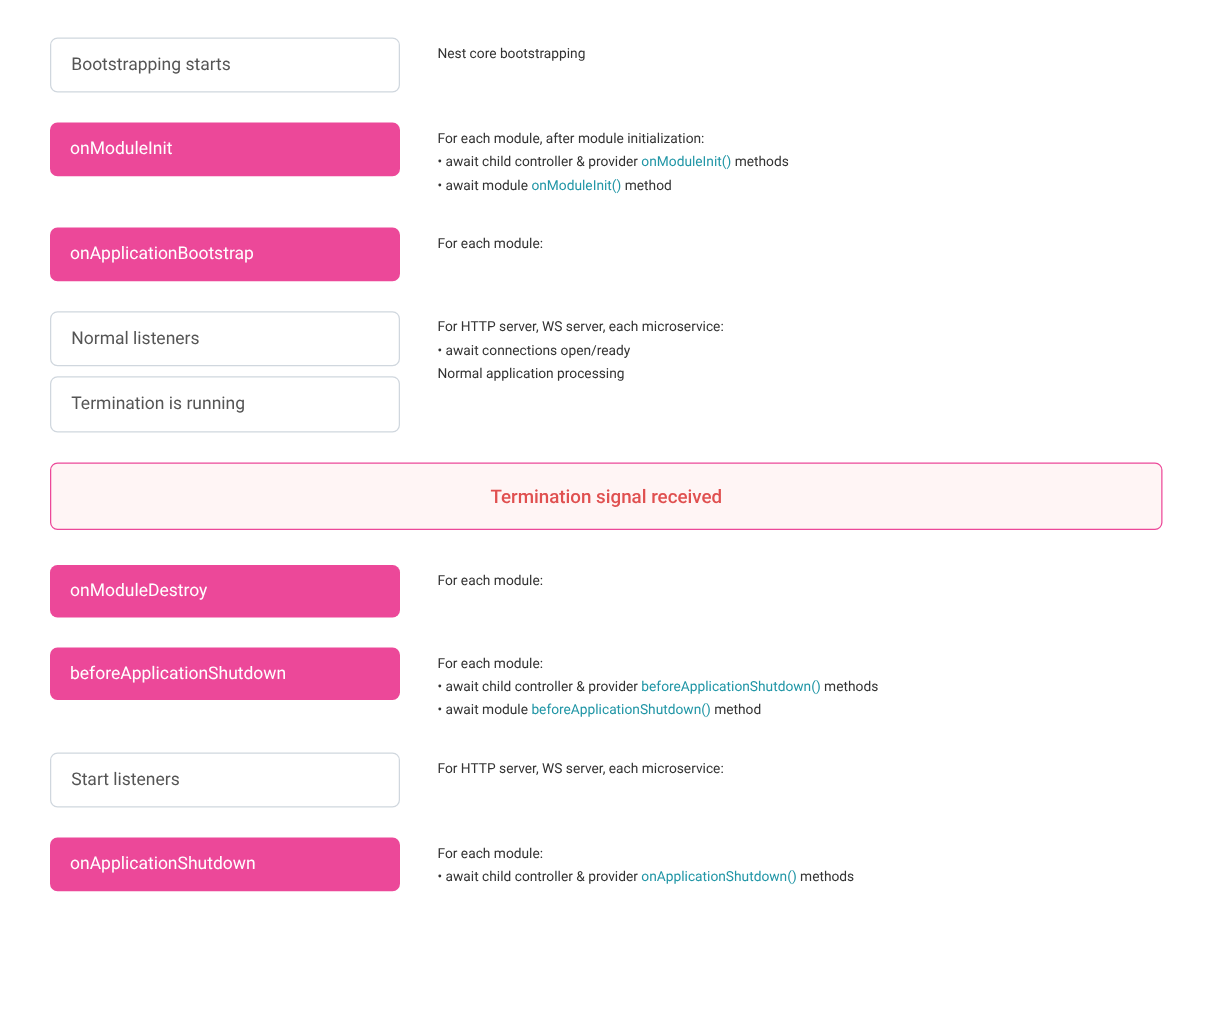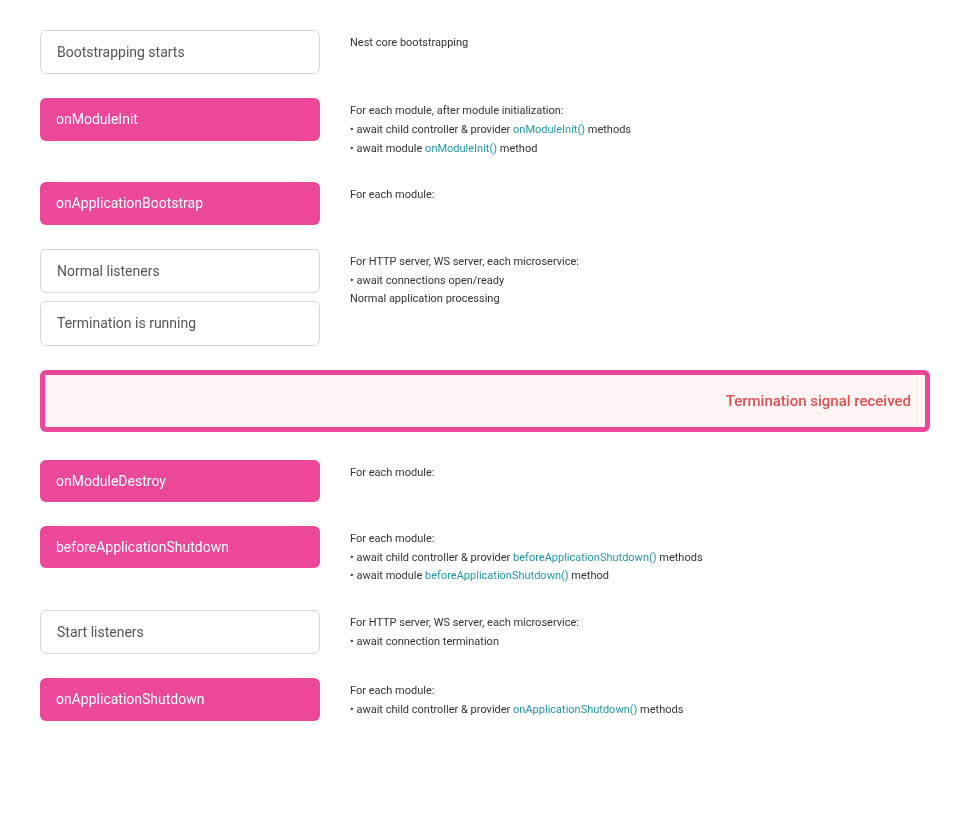--- a/index.html
+++ b/index.html
@@ -52,23 +52,23 @@
       font-size: 11px;
       color: #333;
       line-height: 1.7;
     }
     .desc-text .link {
       color: #2196a6;
       text-decoration: none;
     }
     .termination-banner {
       background: #fff5f5;
-      border: 5px solid #ec4899;
+      border: 1px solid #ec4899;
       border-radius: 6px;
-      text-align: right;
+      text-align: center;
       padding: 14px;
       margin: 10px 0 28px 0;
       color: #e05050;
       font-size: 15px;
       font-weight: 500;
     }
   </style>
 </head>
 <body>
 
@@ -135,21 +135,20 @@
           <div class="desc-text">• await child controller &amp; provider <a class="link" href="#">beforeApplicationShutdown()</a> methods</div>
           <div class="desc-text">• await module <a class="link" href="#">beforeApplicationShutdown()</a> method</div>
         </div>
       </div>
       <div class="lifecycle-row">
         <div class="box-col">
           <div class="box-light">Start listeners</div>
         </div>
         <div class="desc-col">
           <div class="desc-text">For HTTP server, WS server, each microservice:</div>
-          <div class="desc-text">• await connection termination</div>
         </div>
       </div>
       <div class="lifecycle-row">
         <div class="box-col">
           <div class="box-dark">onApplicationShutdown</div>
         </div>
         <div class="desc-col">
           <div class="desc-text">For each module:</div>
           <div class="desc-text">• await child controller &amp; provider <a class="link" href="#">onApplicationShutdown()</a> methods</div>
         </div>

